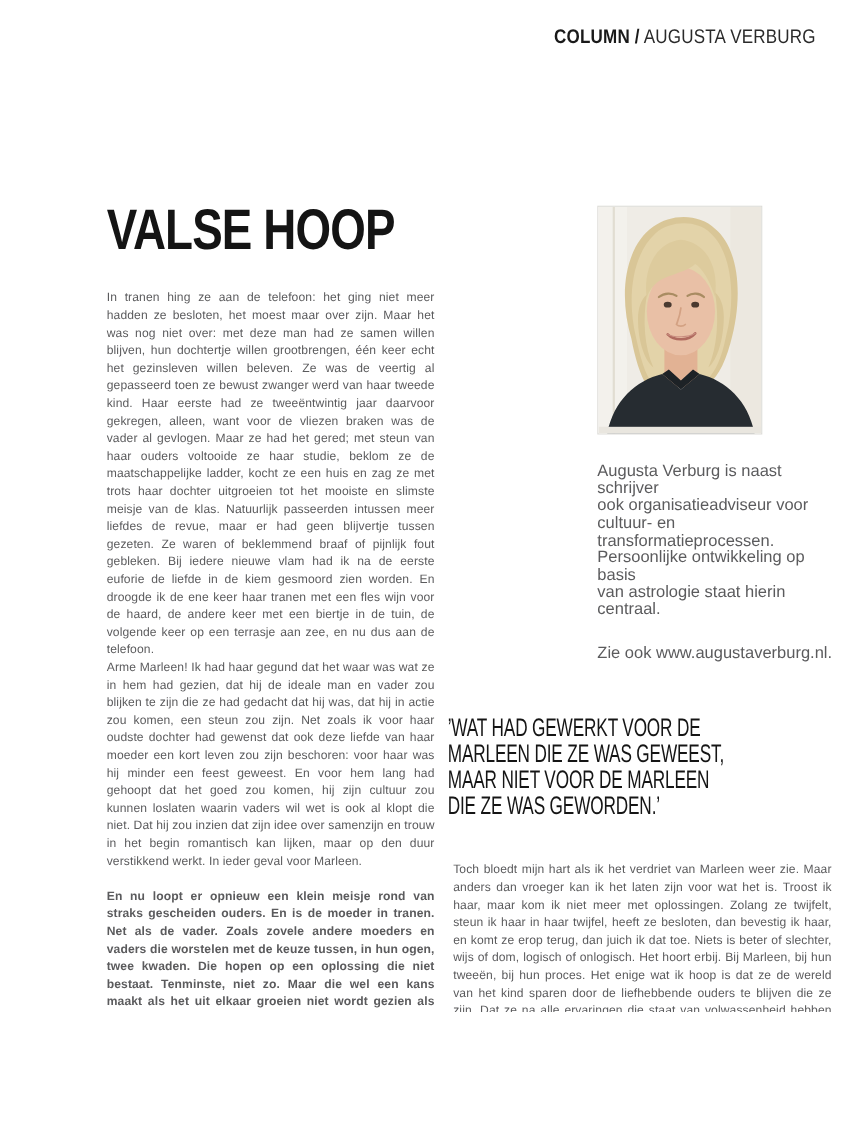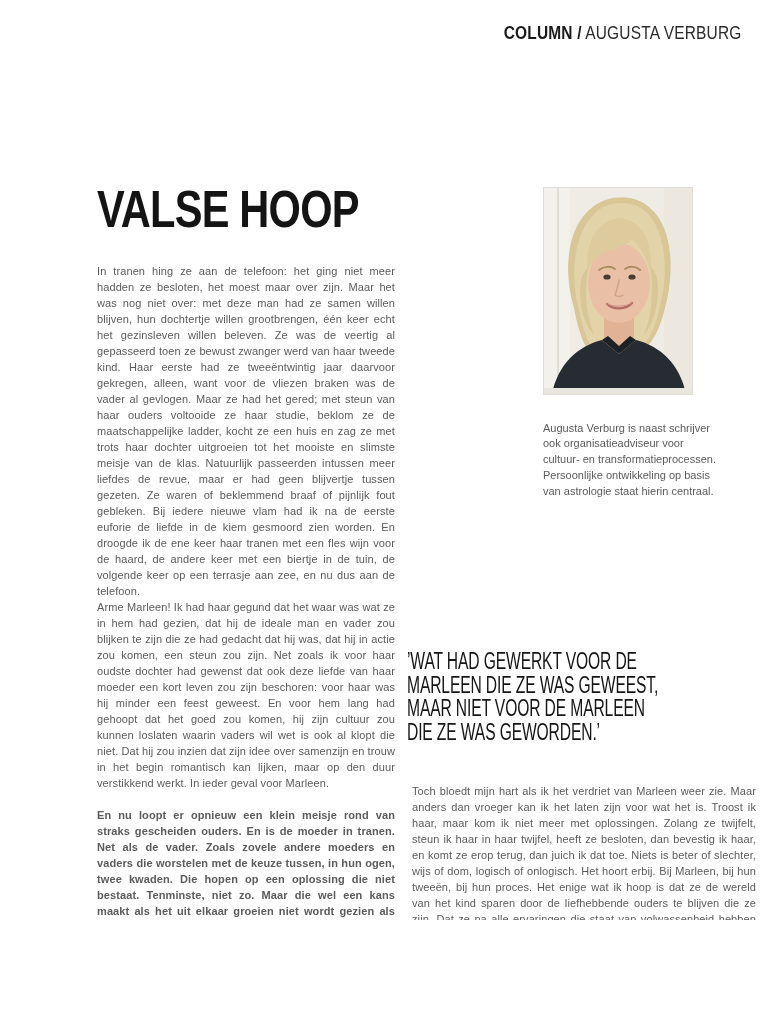--- a/index.html
+++ b/index.html
@@ -39,21 +39,21 @@
   .col-right p{margin:5px;}
   
   .photo{
     position:absolute;left:543px;top:187px;width:150px;height:208px;
     border:1px solid #dddcd8;box-sizing:border-box;overflow:hidden;
   }
   .photo svg{display:block;}
   
   .caption{
     position:absolute;left:543px;top:405px;width:205px;
-    font-size:11px;line-height:15.7px;color:#5b5b5d;
+    font-size:15px;line-height:15.7px;color:#5b5b5d;
     white-space:pre-line;
   }
   .caption .link-line{margin-top:8px;white-space:nowrap;}
   
   .quote{
     position:absolute;left:407px;top:650px;width:360px;
     color:#151515;font-weight:normal;
   }
   .quote .qline{
     font-size:23px;line-height:23.5px;white-space:nowrap;
@@ -116,20 +116,21 @@
       <rect x="0" y="200" width="148" height="6" fill="#e9e6df"></rect>
     </svg>
   </div>
 
   <div class="caption">
     <div>Augusta Verburg is naast schrijver
 ook organisatieadviseur voor
 cultuur- en transformatieprocessen.
 Persoonlijke ontwikkeling op basis
 van astrologie staat hierin centraal.</div>
+    <div class="link-line">Zie ook www.augustaverburg.nl.</div>
   </div>
 
   <div class="quote">
     <div class="qline">’WAT HAD GEWERKT VOOR DE</div>
     <div class="qline">MARLEEN DIE ZE WAS GEWEEST,</div>
     <div class="qline">MAAR NIET VOOR DE MARLEEN</div>
     <div class="qline">DIE ZE WAS GEWORDEN.’</div>
   </div>
 
   <div class="col-right body-text">

